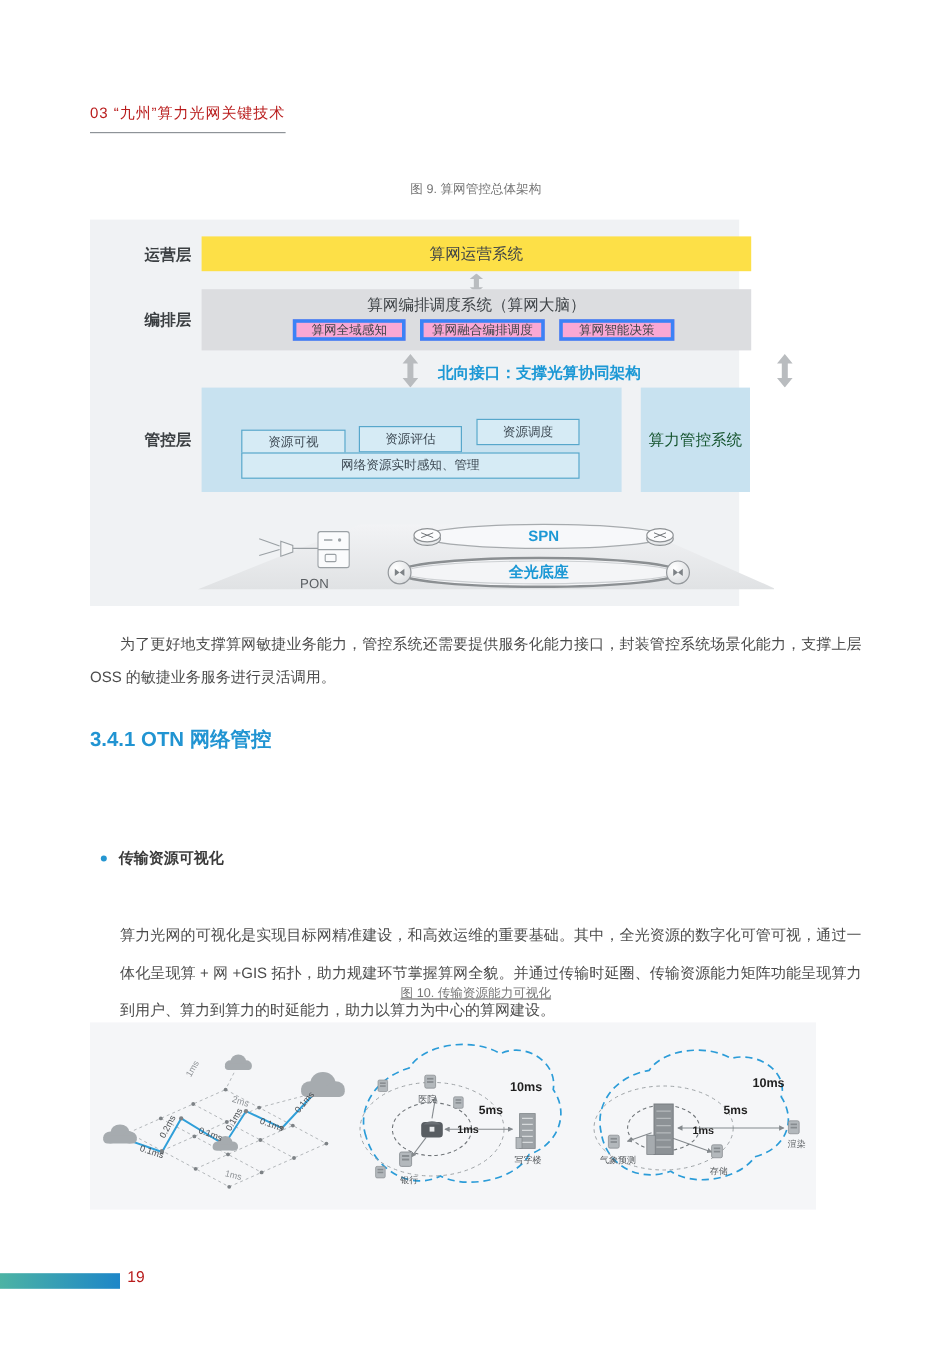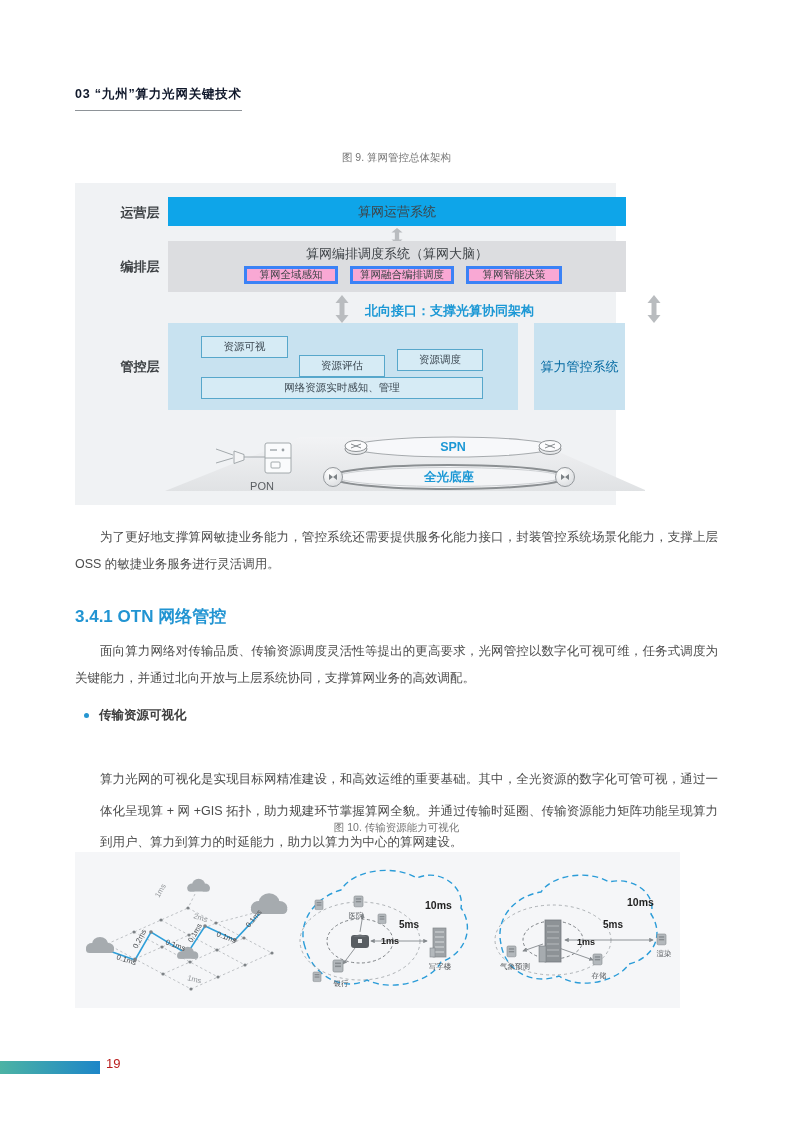--- a/index.html
+++ b/index.html
@@ -1,35 +1,35 @@
 <!DOCTYPE html>
 <html><head>
 <meta charset="utf-8">
 <style>
   html,body{margin:0;padding:0;background:#fff;}
   .page{position:relative;width:793px;height:1122px;background:#ffffff;overflow:hidden;
         font-family:"Liberation Sans","DejaVu Sans",sans-serif;color:#4c4c4c;}
-  .doc-header{position:absolute;left:75px;top:86px;font-size:12.5px;font-weight:700;color:#0f172a;
+  .doc-header{position:absolute;left:75px;top:86px;font-size:12.5px;font-weight:400;color:#b91c1c;
               letter-spacing:0.8px;padding-bottom:7px;border-bottom:1px solid #8e9398;}
   .fig-caption{position:absolute;left:0;right:0;text-align:center;font-size:10.5px;color:#757575;}
   
   .panel9{position:absolute;left:75px;top:183px;width:541px;height:322px;background:#f0f2f4;}
   .panel9 *{position:absolute;box-sizing:border-box;}
   .layer-label{left:30px;width:70px;text-align:center;font-size:13px;font-weight:700;color:#3c4043;}
-  .gbox{background:#0ea5e9;color:#3e4347;font-size:13px;display:flex;align-items:center;justify-content:center;}
+  .gbox{background:#fde047;color:#3e4347;font-size:13px;display:flex;align-items:center;justify-content:center;}
   .orchbox{background:#dcdde0;}
   .orch-title{left:0;right:0;top:4px;text-align:center;font-size:13px;color:#3e4347;}
   .osub{top:25px;height:18px;background:#f9a8d4;border:3px solid #3b82f6;color:#3f4448;font-size:10.5px;
         display:flex;align-items:center;justify-content:center;}
   .bbox{background:#c8e2f0;}
   .bbox-title{left:0;right:0;top:6px;text-align:center;font-size:13px;color:#37474f;}
   .bsub{height:22px;background:#d6ebf5;border:1px solid #57a7cb;color:#3c4852;font-size:10.5px;
         display:flex;align-items:center;justify-content:center;}
   .northbound{font-size:13px;font-weight:700;color:#1c98d5;white-space:nowrap;}
-  .compute{display:flex;align-items:center;justify-content:center;font-size:13px;color:#0369a1;}
+  .compute{display:flex;align-items:center;justify-content:center;font-size:13px;color:#14532d;}
   
   .para{position:absolute;font-size:12.5px;line-height:27px;text-align:justify;color:#4c4c4c;}
   .indent{text-indent:2em;}
   .section-title{position:absolute;left:75px;top:605px;font-size:17px;font-weight:700;color:#2194d2;}
   .bullet-row{position:absolute;left:84px;top:707px;display:flex;align-items:flex-start;}
   .bullet-dot{width:5px;height:5px;border-radius:50%;background:#2596d1;margin-top:6px;flex:none;}
   .bullet-label{margin-left:10px;font-size:12.5px;font-weight:700;color:#3c3c3c;}
   
   .panel10{position:absolute;left:75px;top:852px;width:605px;height:156px;background:#f5f6f8;}
   
@@ -71,21 +71,21 @@
 
     <svg style="left:260px;top:112px;" width="14" height="28" viewBox="0 0 14 28">
       <polygon points="7,0 13.5,8 9.5,8 9.5,20 13.5,20 7,28 0.5,20 4.5,20 4.5,8 0.5,8" fill="#b9bcbf"></polygon>
     </svg>
     <div class="northbound" style="left:290px;top:119px;">北向接口：支撑光算协同架构</div>
     <svg style="left:572px;top:112px;" width="14" height="28" viewBox="0 0 14 28">
       <polygon points="7,0 13.5,8 9.5,8 9.5,20 13.5,20 7,28 0.5,20 4.5,20 4.5,8 0.5,8" fill="#b9bcbf"></polygon>
     </svg>
 
     <div class="bbox" style="left:93px;top:140px;width:350px;height:87px;">
-      <div class="bsub" style="left:33px;top:13px;width:87px;">资源可视</div>
+      <div class="bsub" style="left:33px;top:35px;width:87px;">资源可视</div>
       <div class="bsub" style="left:131px;top:32px;width:86px;">资源评估</div>
       <div class="bsub" style="left:229px;top:26px;width:86px;">资源调度</div>
       <div class="bsub" style="left:33px;top:54px;width:282px;">网络资源实时感知、管理</div>
     </div>
 
     <div class="bbox compute" style="left:459px;top:140px;width:91px;height:87px;">算力管控系统</div>
 
     <svg style="left:90px;top:238px;" width="480" height="80" viewBox="0 0 480 80">
       <defs>
         <linearGradient id="gg" x1="0" y1="0" x2="0" y2="1">
@@ -136,30 +136,29 @@
         <path d="M396,53 L400,56 L396,59 Z M404,53 L400,56 L404,59 Z" fill="#7d8286"></path>
       </g>
       <text x="284" y="60" text-anchor="middle" font-size="12.5" font-weight="700" fill="#1c98d5">全光底座</text>
     </svg>
   </div>
 
   <div class="para indent" style="left:75px;top:524px;width:643px;">为了更好地支撑算网敏捷业务能力，管控系统还需要提供服务化能力接口，封装管控系统场景化能力，支撑上层 OSS 的敏捷业务服务进行灵活调用。</div>
 
   <div class="section-title">3.4.1 OTN 网络管控</div>
 
-  <div class="para indent" style="left:75px;top:638px;width:643px;">面向算力网络对传输品质、传输资源调度灵活性等提出的更高要求，光网管控以数字化可视可维，任务式调度为关键能力，并通过北向开放与上层系统协同，支撑算网业务的高效调配。</div>
 
   <div class="bullet-row">
     <span class="bullet-dot"></span>
     <span class="bullet-label">传输资源可视化</span>
   </div>
 
   <div class="para" style="left:100px;top:764px;width:618px;line-height:31.5px;">算力光网的可视化是实现目标网精准建设，和高效运维的重要基础。其中，全光资源的数字化可管可视，通过一体化呈现算 + 网 +GIS 拓扑，助力规建环节掌握算网全貌。并通过传输时延圈、传输资源能力矩阵功能呈现算力到用户、算力到算力的时延能力，助力以算力为中心的算网建设。</div>
 
-  <div class="fig-caption" style="top:821px;">图 10. 传输资源能力可视化</div>
+  <div class="fig-caption" style="top:821px;text-decoration:underline;">图 10. 传输资源能力可视化</div>
 
   <div class="panel10">
     <svg width="605" height="156" viewBox="0 0 605 156">
       <defs>
         <marker id="ah" viewBox="0 0 6 6" refX="5" refY="3" markerWidth="5" markerHeight="5" orient="auto-start-reverse">
           <path d="M0,0 L6,3 L0,6 Z" fill="#84898d"></path>
         </marker>
         <g id="cld">
           <ellipse cx="9" cy="12" rx="6" ry="5"></ellipse>
           <ellipse cx="17" cy="8" rx="8" ry="7"></ellipse>

